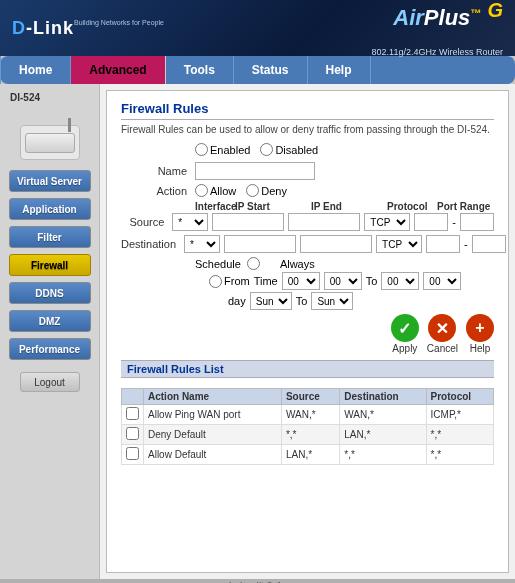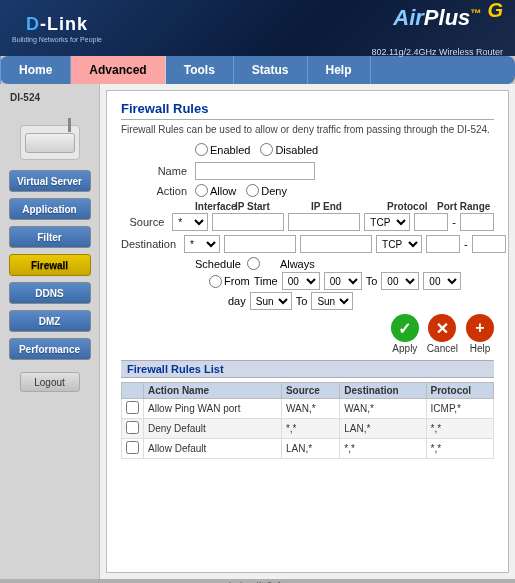--- a/index.html
+++ b/index.html
@@ -16,22 +16,21 @@
     .header {
       background: linear-gradient(135deg, #1a3a6b 0%, #0a1a3a 60%, #1a2a4a 100%);
       display: flex;
       align-items: center;
       justify-content: space-between;
       padding: 6px 12px;
       height: 56px;
     }
     .dlink-logo {
       display: flex;
-      flex-direction: column;
-      align-items: center;
+      flex-direction: row;
     }
     .dlink-logo-top {
       color: white;
       font-size: 18px;
       font-weight: bold;
       font-family: 'Arial', sans-serif;
       letter-spacing: 1px;
     }
     .dlink-logo-sub {
       color: #aac4e0;
@@ -67,21 +66,21 @@
       padding: 5px 18px;
       color: white;
       font-size: 12px;
       font-weight: bold;
       cursor: pointer;
       display: flex;
       align-items: center;
       border-right: 1px solid #6a9ad5;
     }
     .nav-item.active {
-      background: #fca5a5;
+      background: #be185d;
       color: #000;
       border-right: 1px solid #ccc;
     }
     .nav-item:first-child {
       border-left: 1px solid #6a9ad5;
     }
 
     
     .main-layout {
       display: flex;
@@ -308,21 +307,21 @@
 
     
     .rules-list-title {
       font-size: 11px;
       font-weight: bold;
       color: #003399;
       background: #d0d8e8;
       padding: 2px 6px;
       border-top: 1px solid #aab;
       border-bottom: 1px solid #aab;
-      margin-bottom: 4px;
+      margin-bottom: 10px;
     }
     .rules-table {
       width: 100%;
       border-collapse: collapse;
       font-size: 10px;
     }
     .rules-table th {
       background: #c8d4e8;
       padding: 2px 4px;
       text-align: left;

